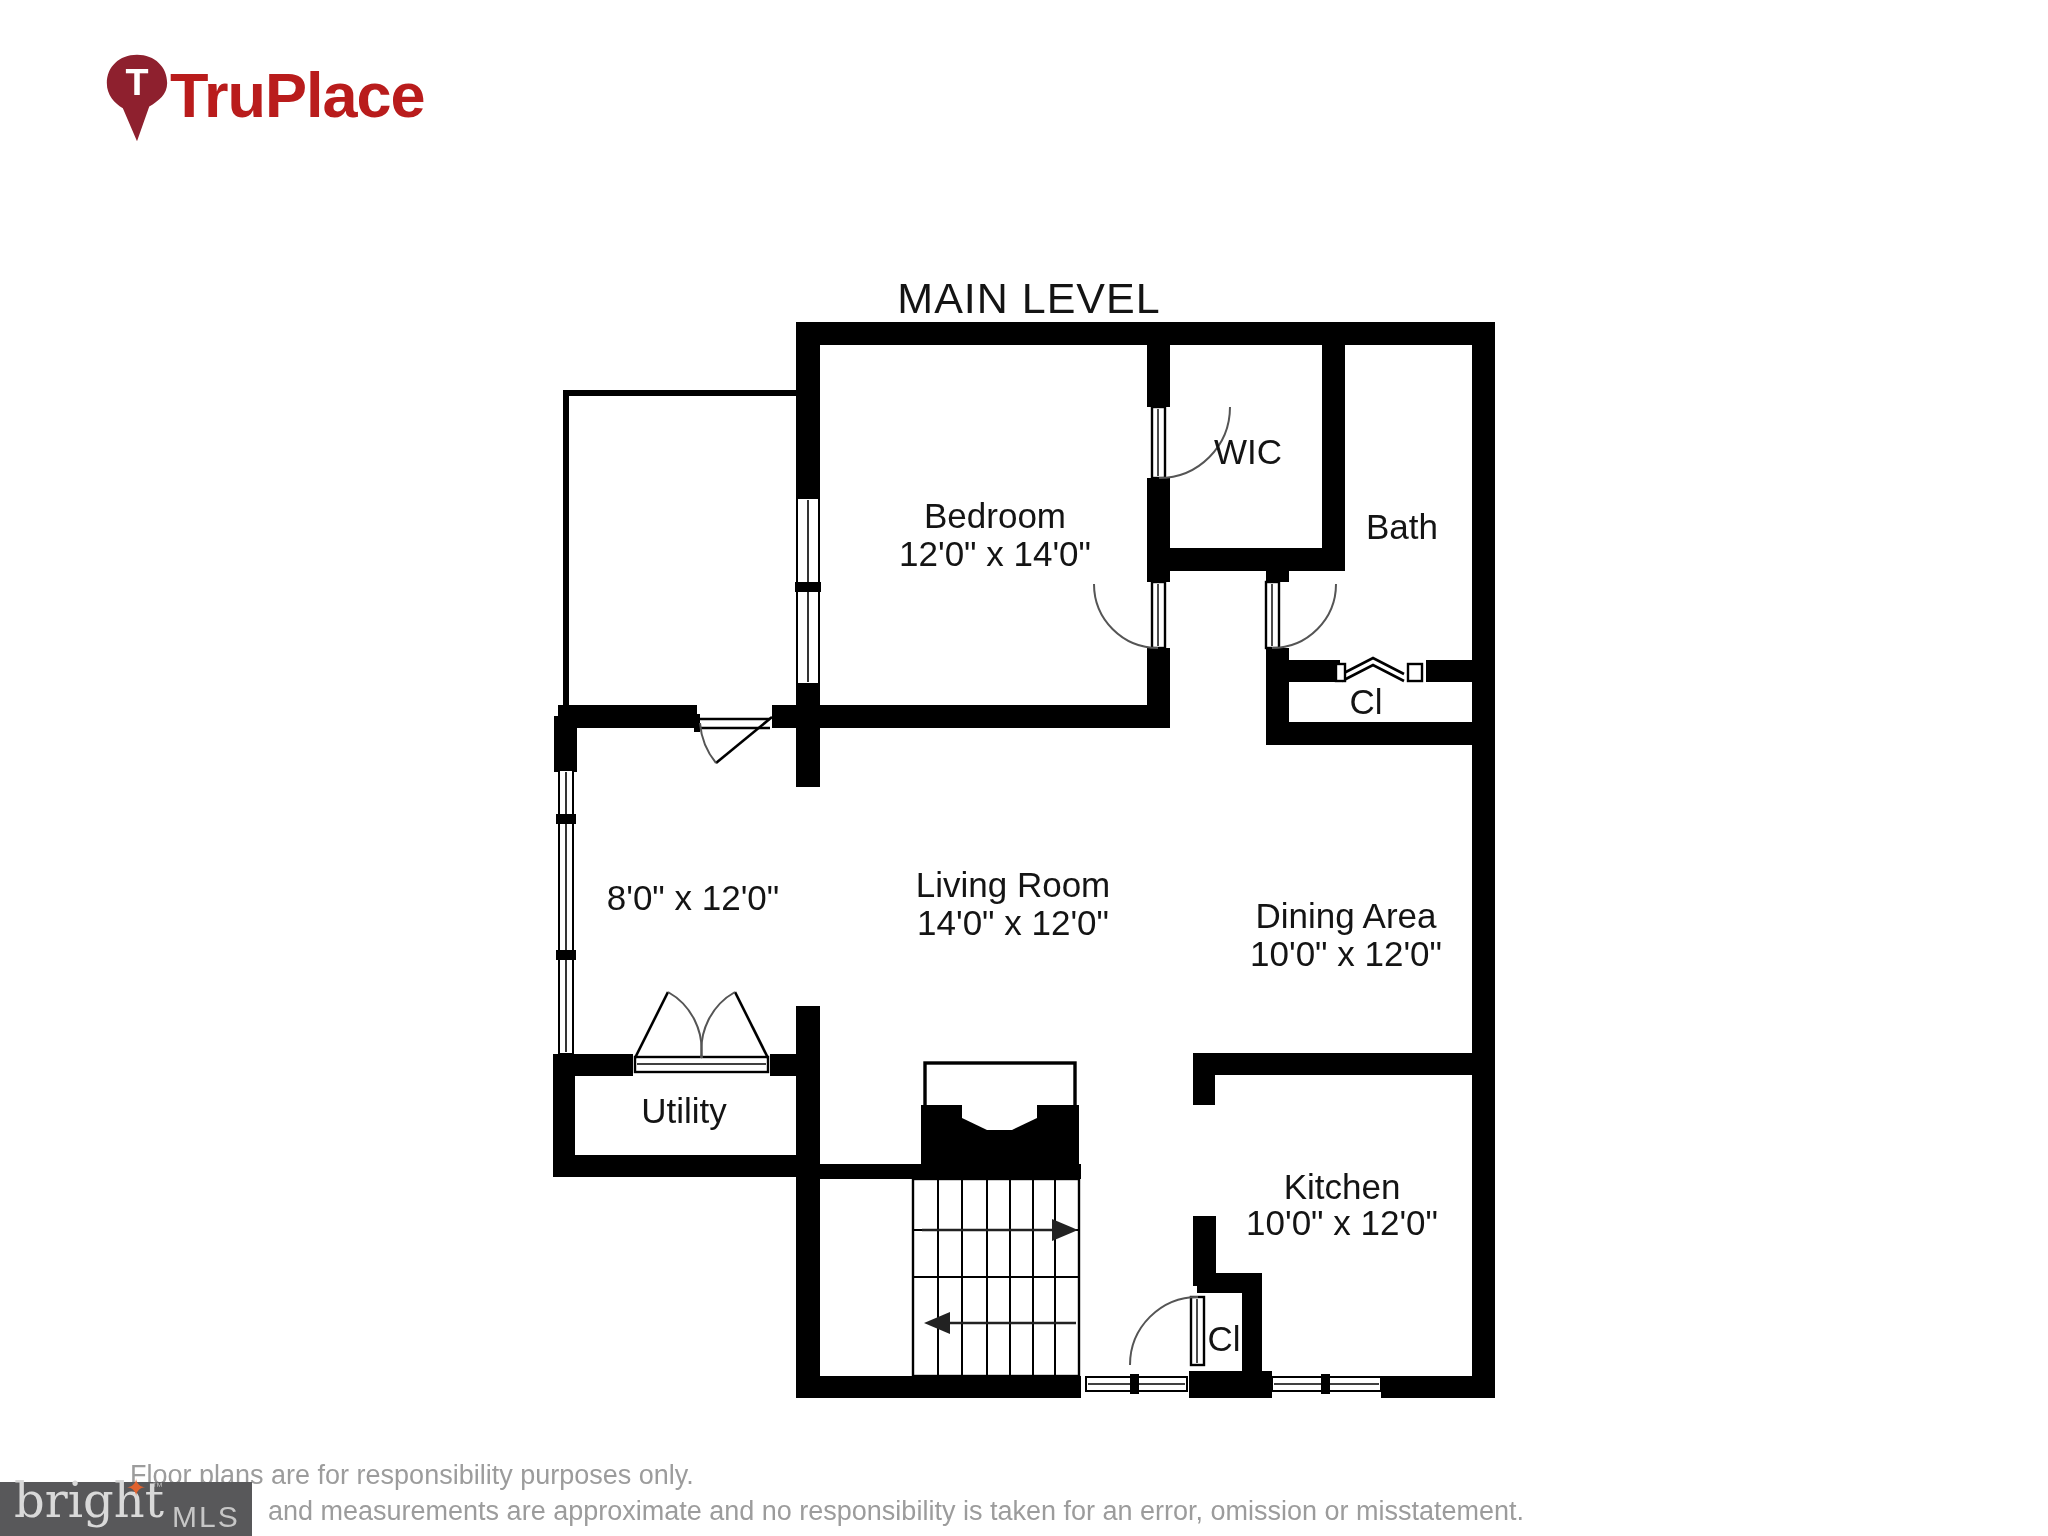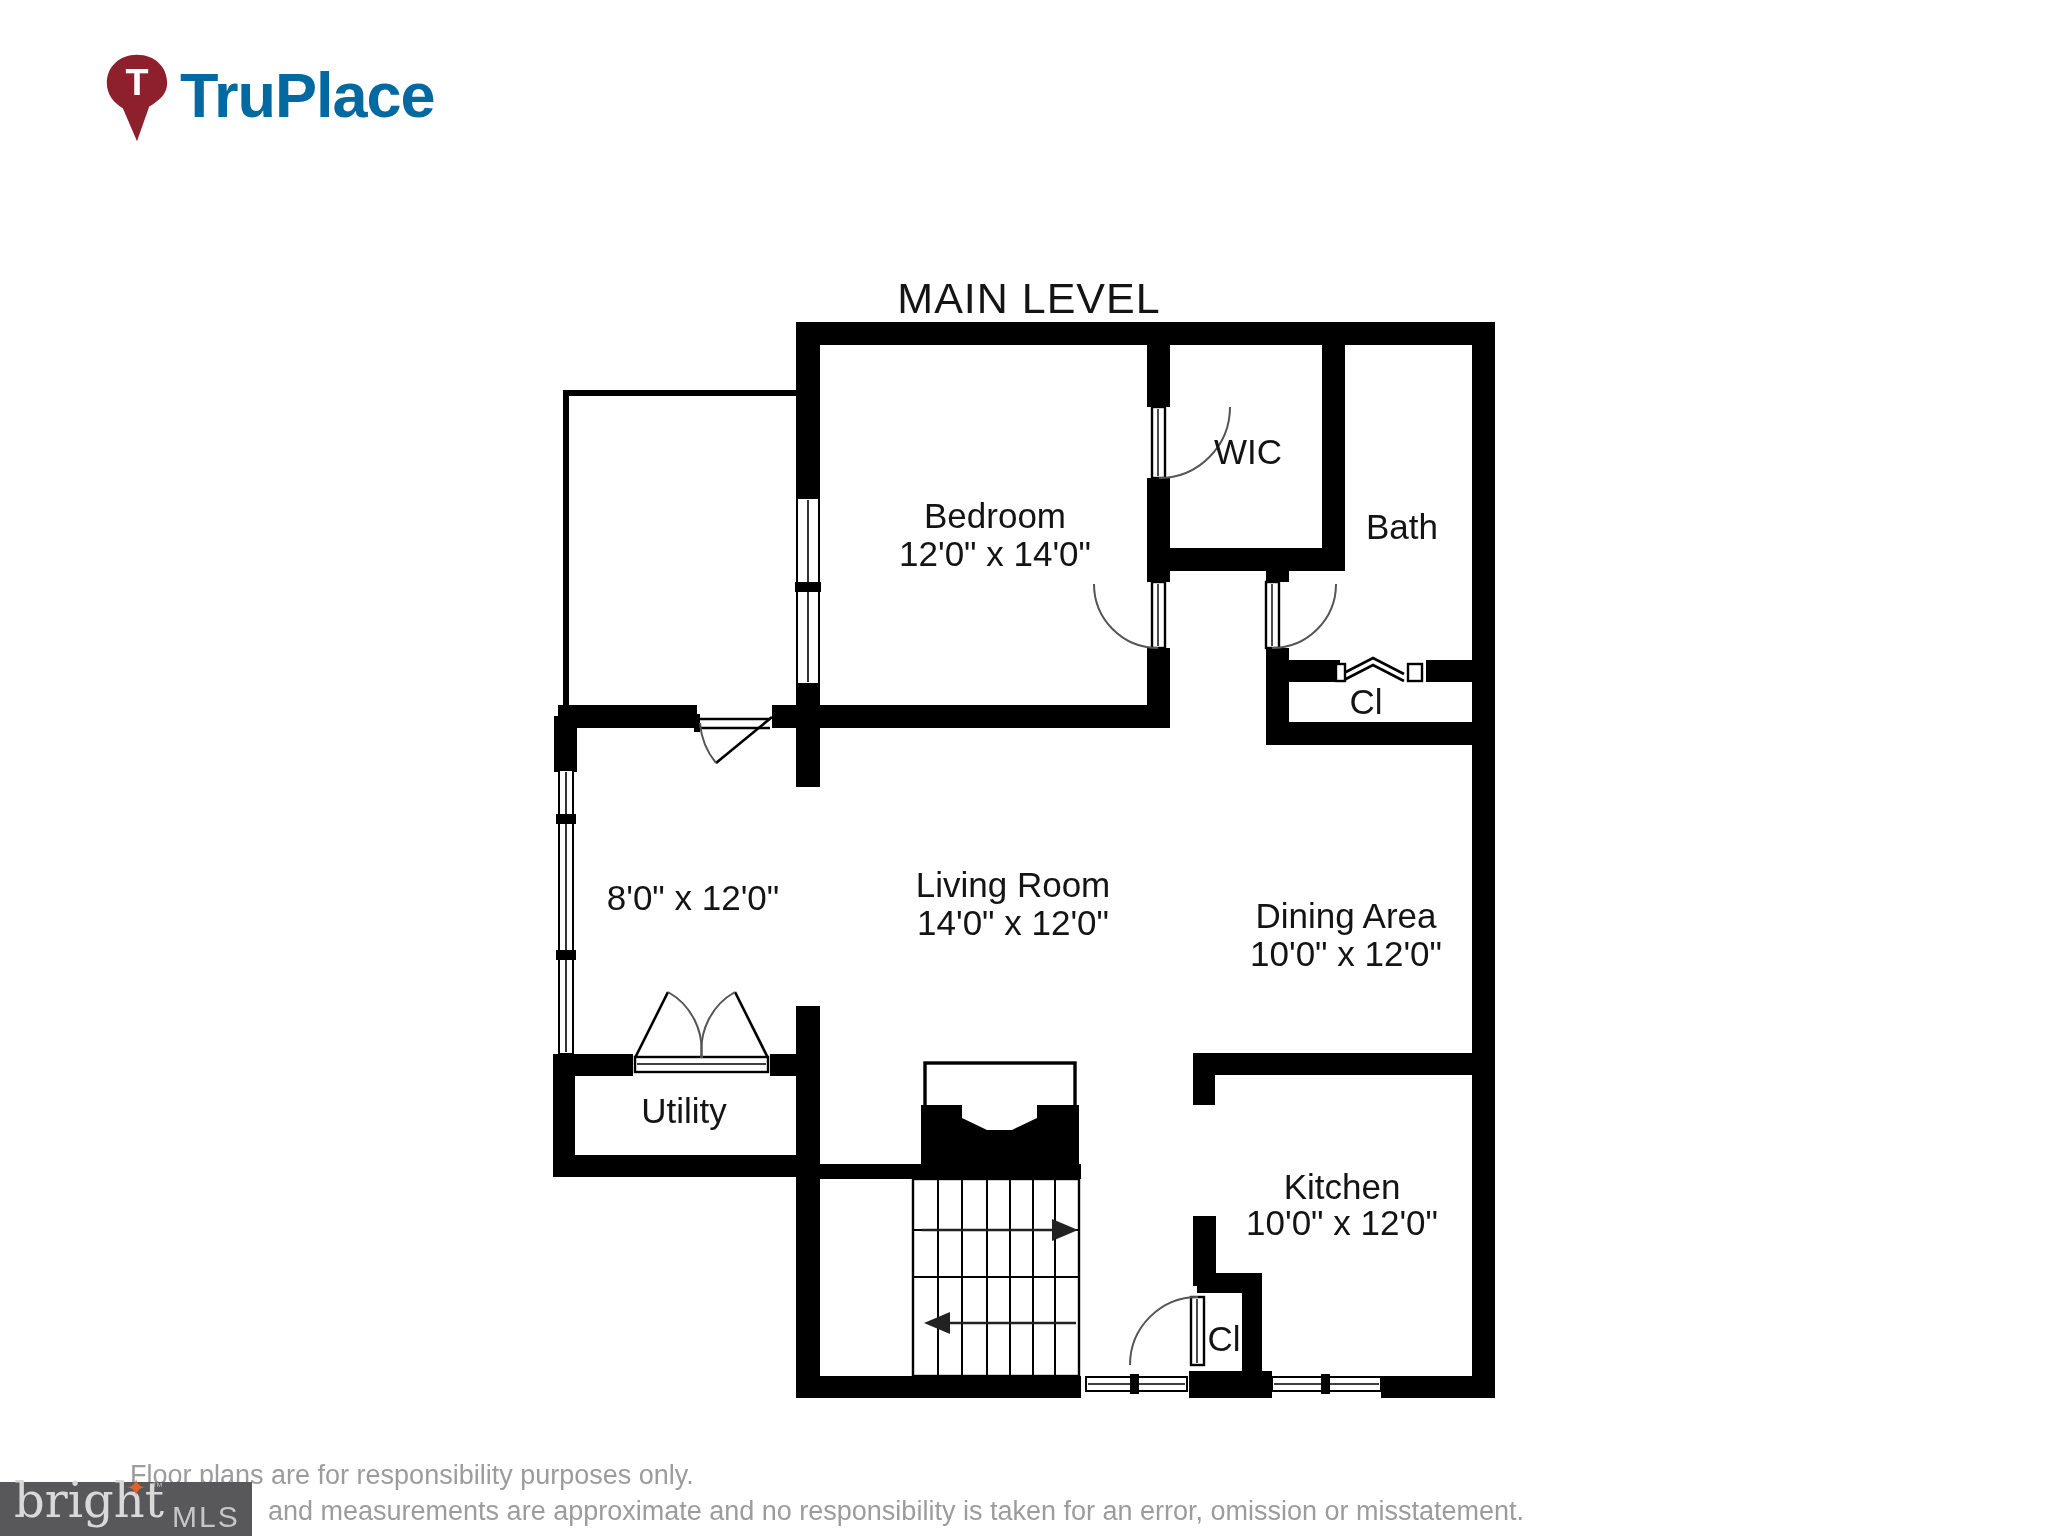--- a/index.html
+++ b/index.html
@@ -3,21 +3,21 @@
 <meta charset="utf-8">
 <style>
   html,body{margin:0;padding:0;background:#ffffff;}
   body{width:2048px;height:1536px;position:relative;overflow:hidden;
        font-family:"Liberation Sans",sans-serif;}
   .page{position:absolute;inset:0;background:#fff;}
 
   
   .brand{position:absolute;left:104px;top:50px;height:96px;display:flex;align-items:center;}
   .brand-pin{width:66px;height:92px;}
-  .brand-word{font-size:63px;font-weight:bold;color:#0369a1;letter-spacing:-1px;margin-left:10px;margin-top:-6px;}
+  .brand-word{font-size:63px;font-weight:bold;color:#b91c1c;letter-spacing:-1px;margin-top:-6px;}
 
   
   .plan-svg{position:absolute;left:0;top:0;width:2048px;height:1536px;}
   .plan-svg text{font-family:"Liberation Sans",sans-serif;fill:#141414;}
   .plan-title{font-size:43px;letter-spacing:1px;}
   .room-label,.room-dims{font-size:35px;}
   .wall{fill:#000;}
   .thinwall{fill:#000;}
   .win{fill:#fff;stroke:#000;stroke-width:2;}
   .winline{stroke:#000;stroke-width:1.6;fill:none;}

